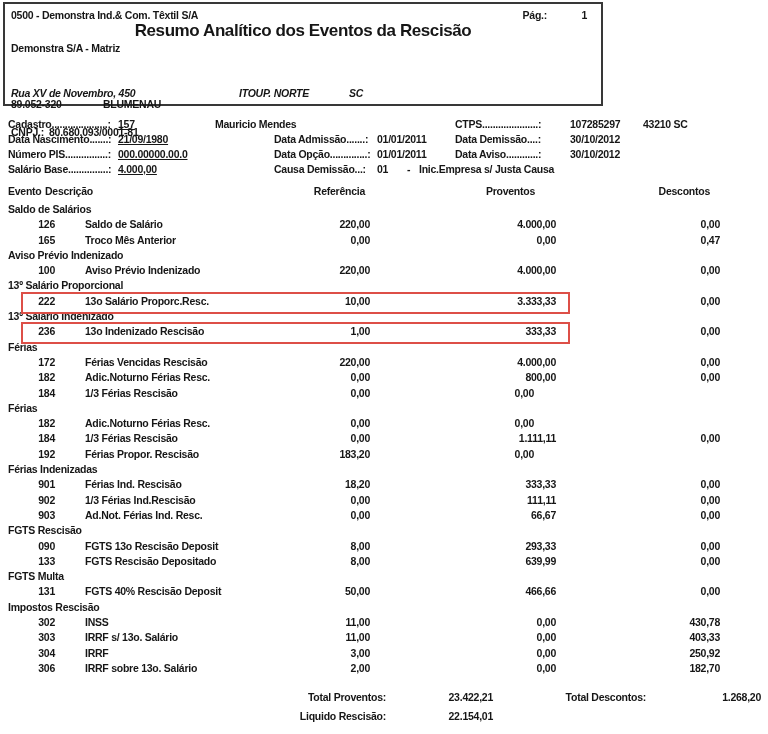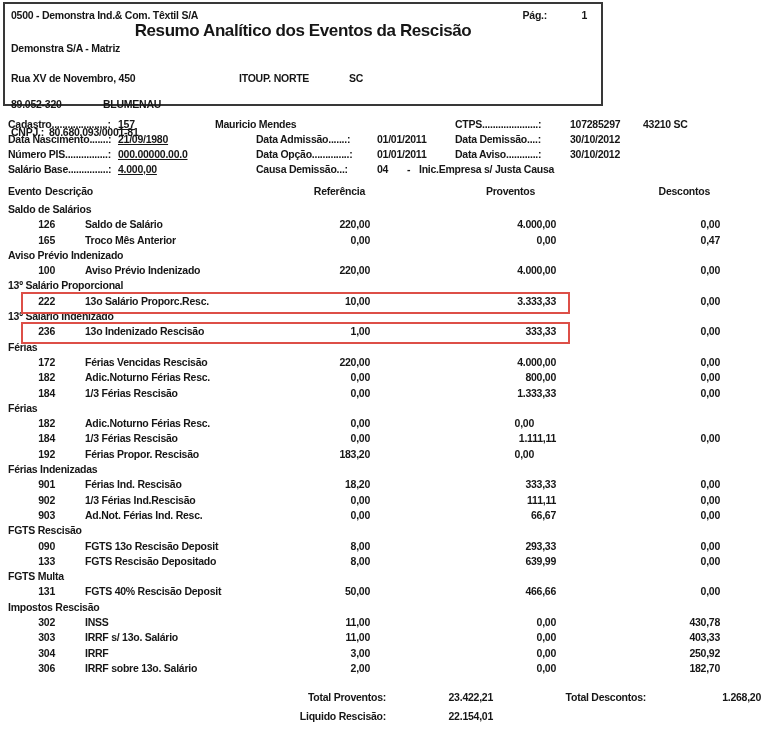--- a/index.html
+++ b/index.html
@@ -20,36 +20,36 @@
   .hdr-line1 { position:absolute; left:6px; top:5px; right:6px; height:13px; }
   .hdr-code { position:absolute; left:0; top:0; }
   .hdr-pag-label { position:absolute; right:48px; top:0; }
   .hdr-pag-num { position:absolute; right:8px; top:0; }
   .hdr-title {
     position:absolute; left:0; top:17px; width:100%; text-align:center;
     font-size:17px; letter-spacing:-0.4px;
   }
   .addr-line { position:absolute; left:6px; height:13px; }
   .al1 { top:38px; }
-  .al2 { top:55px; }
+  .al2 { top:70px;font-style:italic; }
   .al3 { top:68px; }
   .al4 { top:83px; }
   .addr-district { position:absolute; left:228px; top:0; }
   .addr-state { position:absolute; left:338px; top:0; }
   .addr-city { position:absolute; left:92px; top:0; }
   .cnpj-value { position:absolute; left:38px; top:0; }
   .addr-rel { position:relative; width:745px; }
 
   
   .info { position:absolute; left:0; top:118px; width:768px; }
   .info-row { position:relative; height:15px; }
   .lbl-l { position:absolute; left:8px; top:0; }
   .val-l { position:absolute; left:118px; top:0; width:90px; text-align:left;text-decoration:underline; }
   .val-name { position:absolute; left:215px; top:0; }
-  .lbl-m { position:absolute; left:256px; top:0; }
+  .lbl-m { position:absolute; left:274px; top:0; }
   .val-m { position:absolute; left:377px; top:0; }
   .lbl-r { position:absolute; left:455px; top:0; }
   .val-r { position:absolute; left:570px; top:0; }
   .val-r2 { position:absolute; left:643px; top:0; }
   .causa-code { position:absolute; left:377px; top:0; }
   .causa-sep { position:absolute; left:407px; top:0; }
   .causa-desc { position:absolute; left:419px; top:0; }
 
   
   .col-headers { position:absolute; left:0; top:185px; width:768px; height:15px; }
@@ -135,21 +135,21 @@
       <span class="val-l">000.00000.00.0</span>
       <span class="lbl-m">Data Opção..............:</span>
       <span class="val-m">01/01/2011</span>
       <span class="lbl-r">Data Aviso............:</span>
       <span class="val-r">30/10/2012</span>
     </div>
     <div class="info-row">
       <span class="lbl-l">Salário Base...............:</span>
       <span class="val-l">4.000,00</span>
       <span class="lbl-m">Causa Demissão...:</span>
-      <span class="causa-code">04</span>
+      <span class="causa-code">01</span>
       <span class="causa-sep">-</span>
       <span class="causa-desc">Inic.Empresa s/ Justa Causa</span>
     </div>
   </div>
 
   <div class="col-headers">
     <span class="ch-evento">Evento</span>
     <span class="ch-desc">Descrição</span>
     <span class="ch-ref">Referência</span>
     <span class="ch-prov">Proventos</span>
@@ -218,21 +218,20 @@
     <span class="c-evento">182</span>
     <span class="c-desc">Adic.Noturno Férias Resc.</span>
     <span class="c-ref">0,00</span>
     <span class="c-prov">800,00</span>
     <span class="c-descontos">0,00</span>
   </div>
       <div class="ev-row">
     <span class="c-evento">184</span>
     <span class="c-desc">1/3 Férias Rescisão</span>
     <span class="c-ref">0,00</span>
-    <span class="c-prov">1.333,33</span>
     <span class="c-descontos">0,00</span>
   </div>
       <div class="ev-group">
     <span>Férias</span>
   </div>
       <div class="ev-row">
     <span class="c-evento">182</span>
     <span class="c-desc">Adic.Noturno Férias Resc.</span>
     <span class="c-ref">0,00</span>
     <span class="c-descontos">0,00</span>

